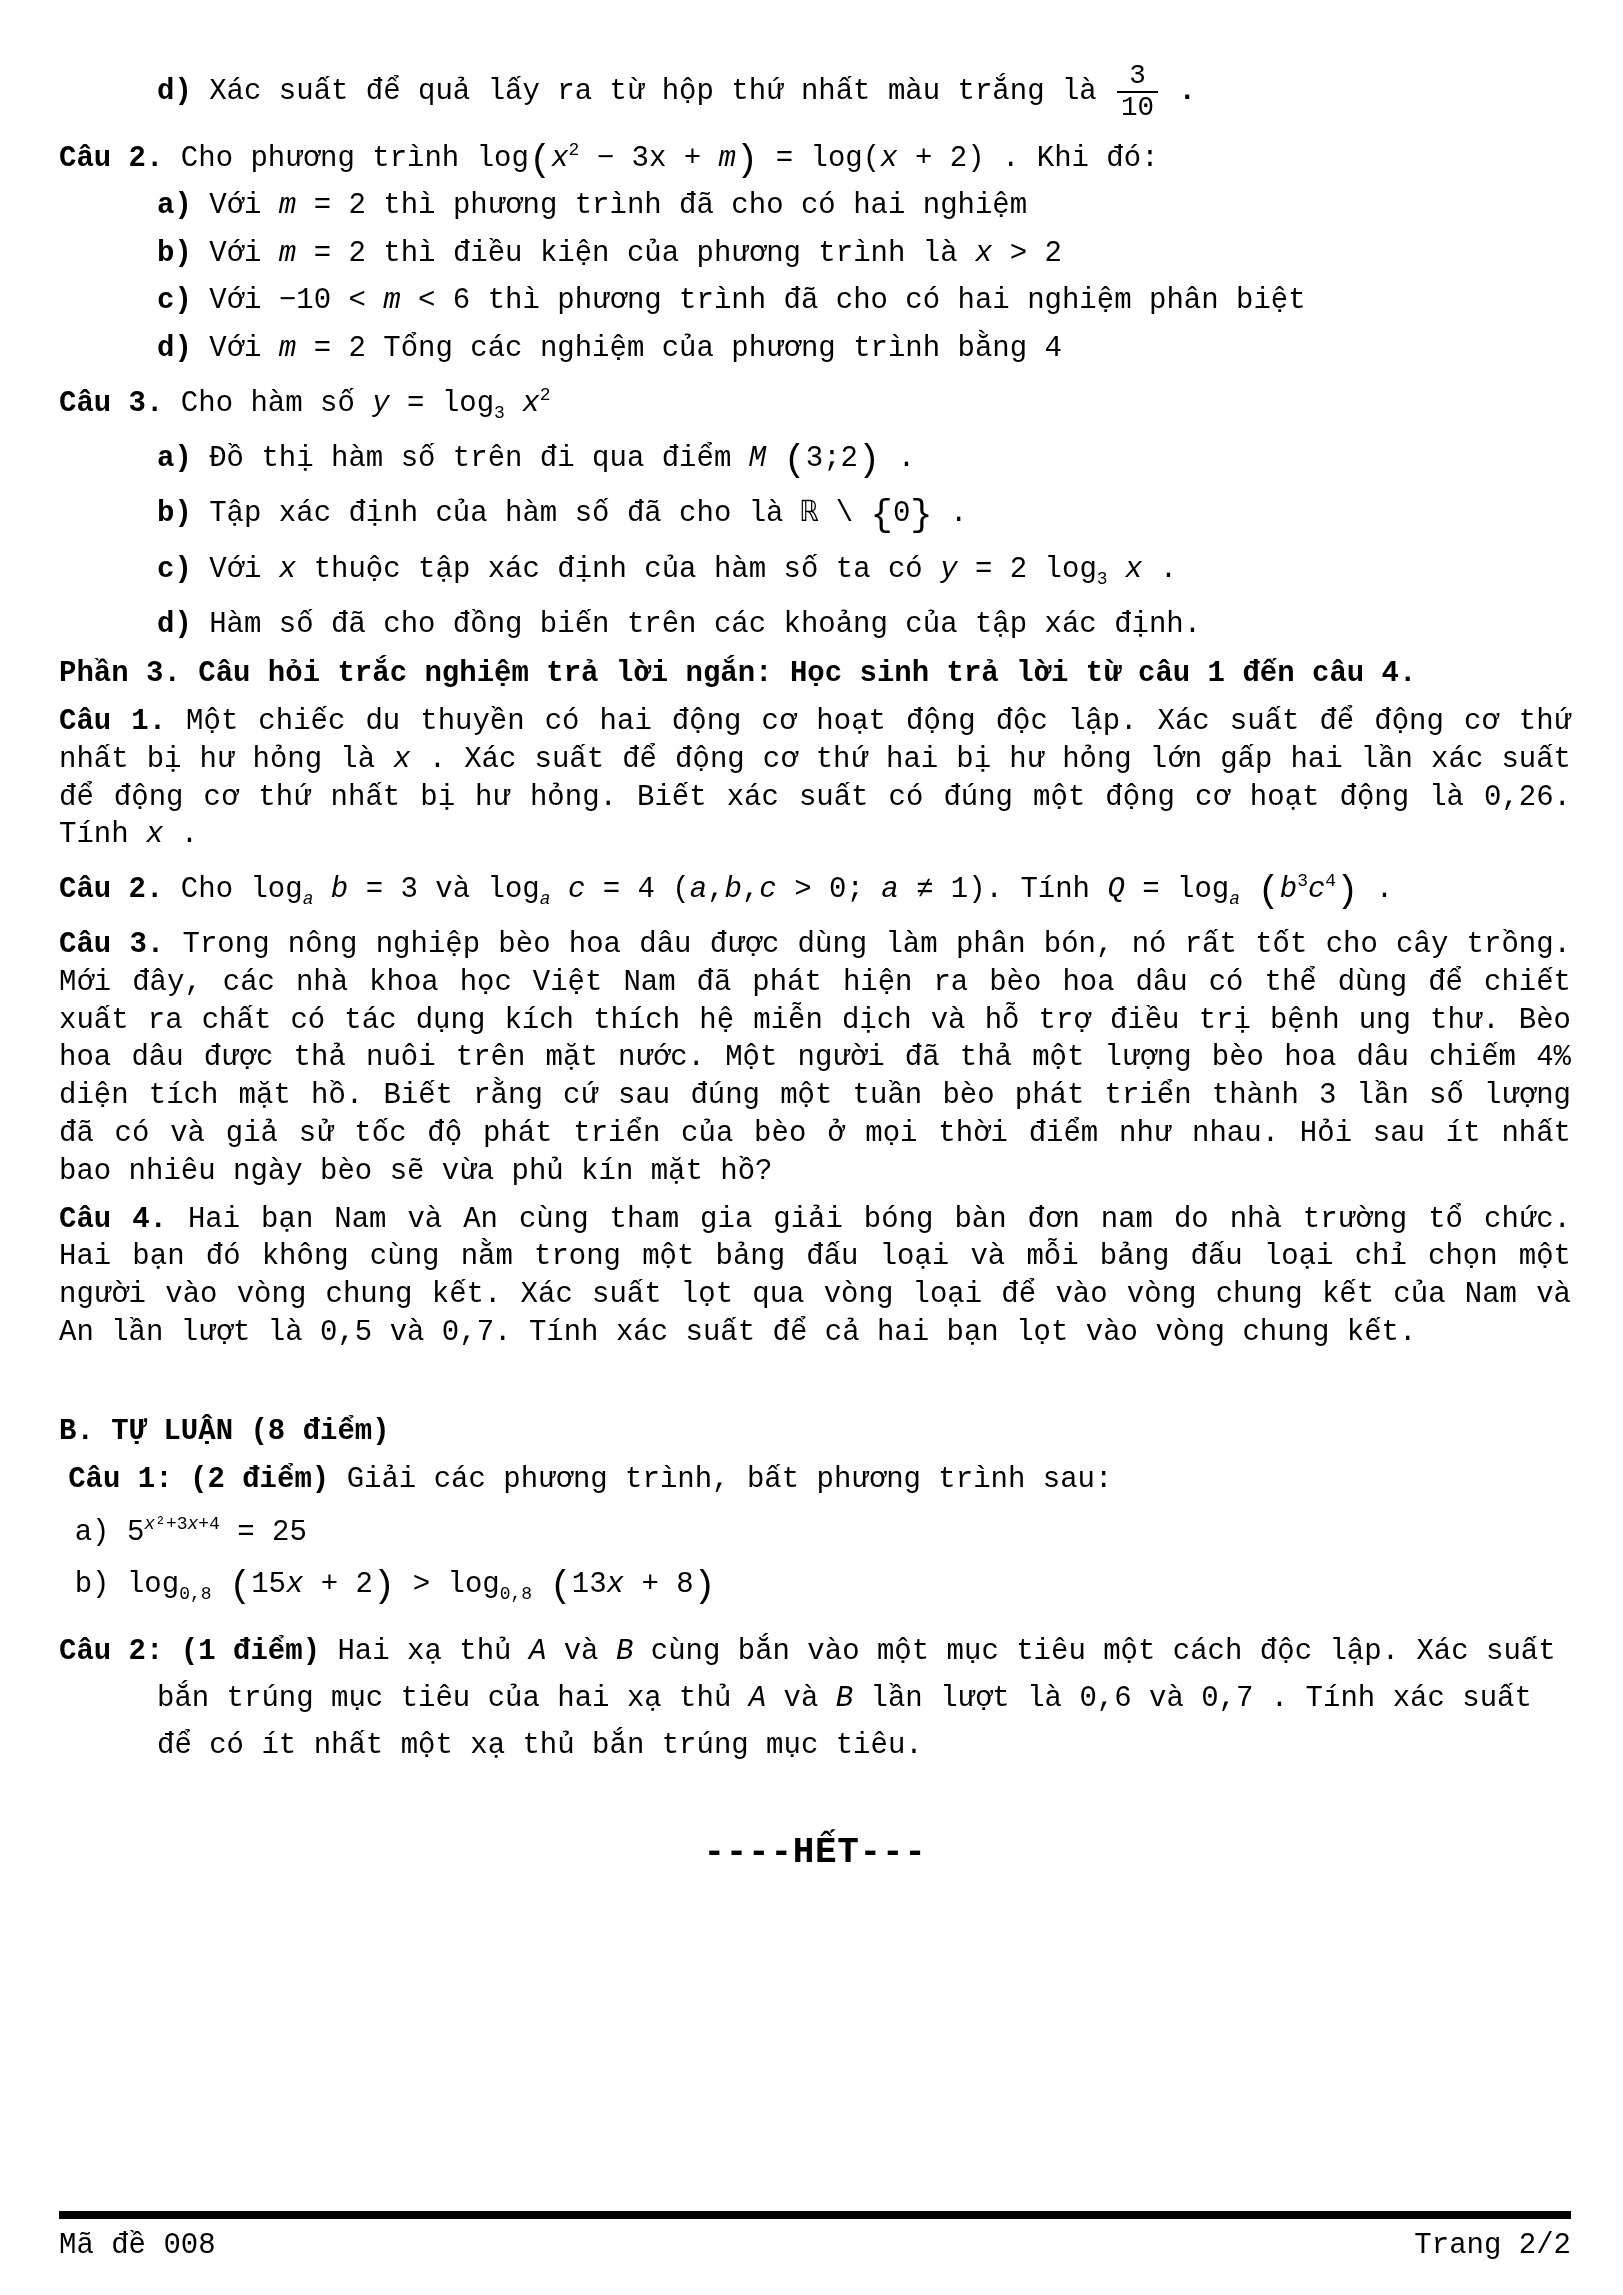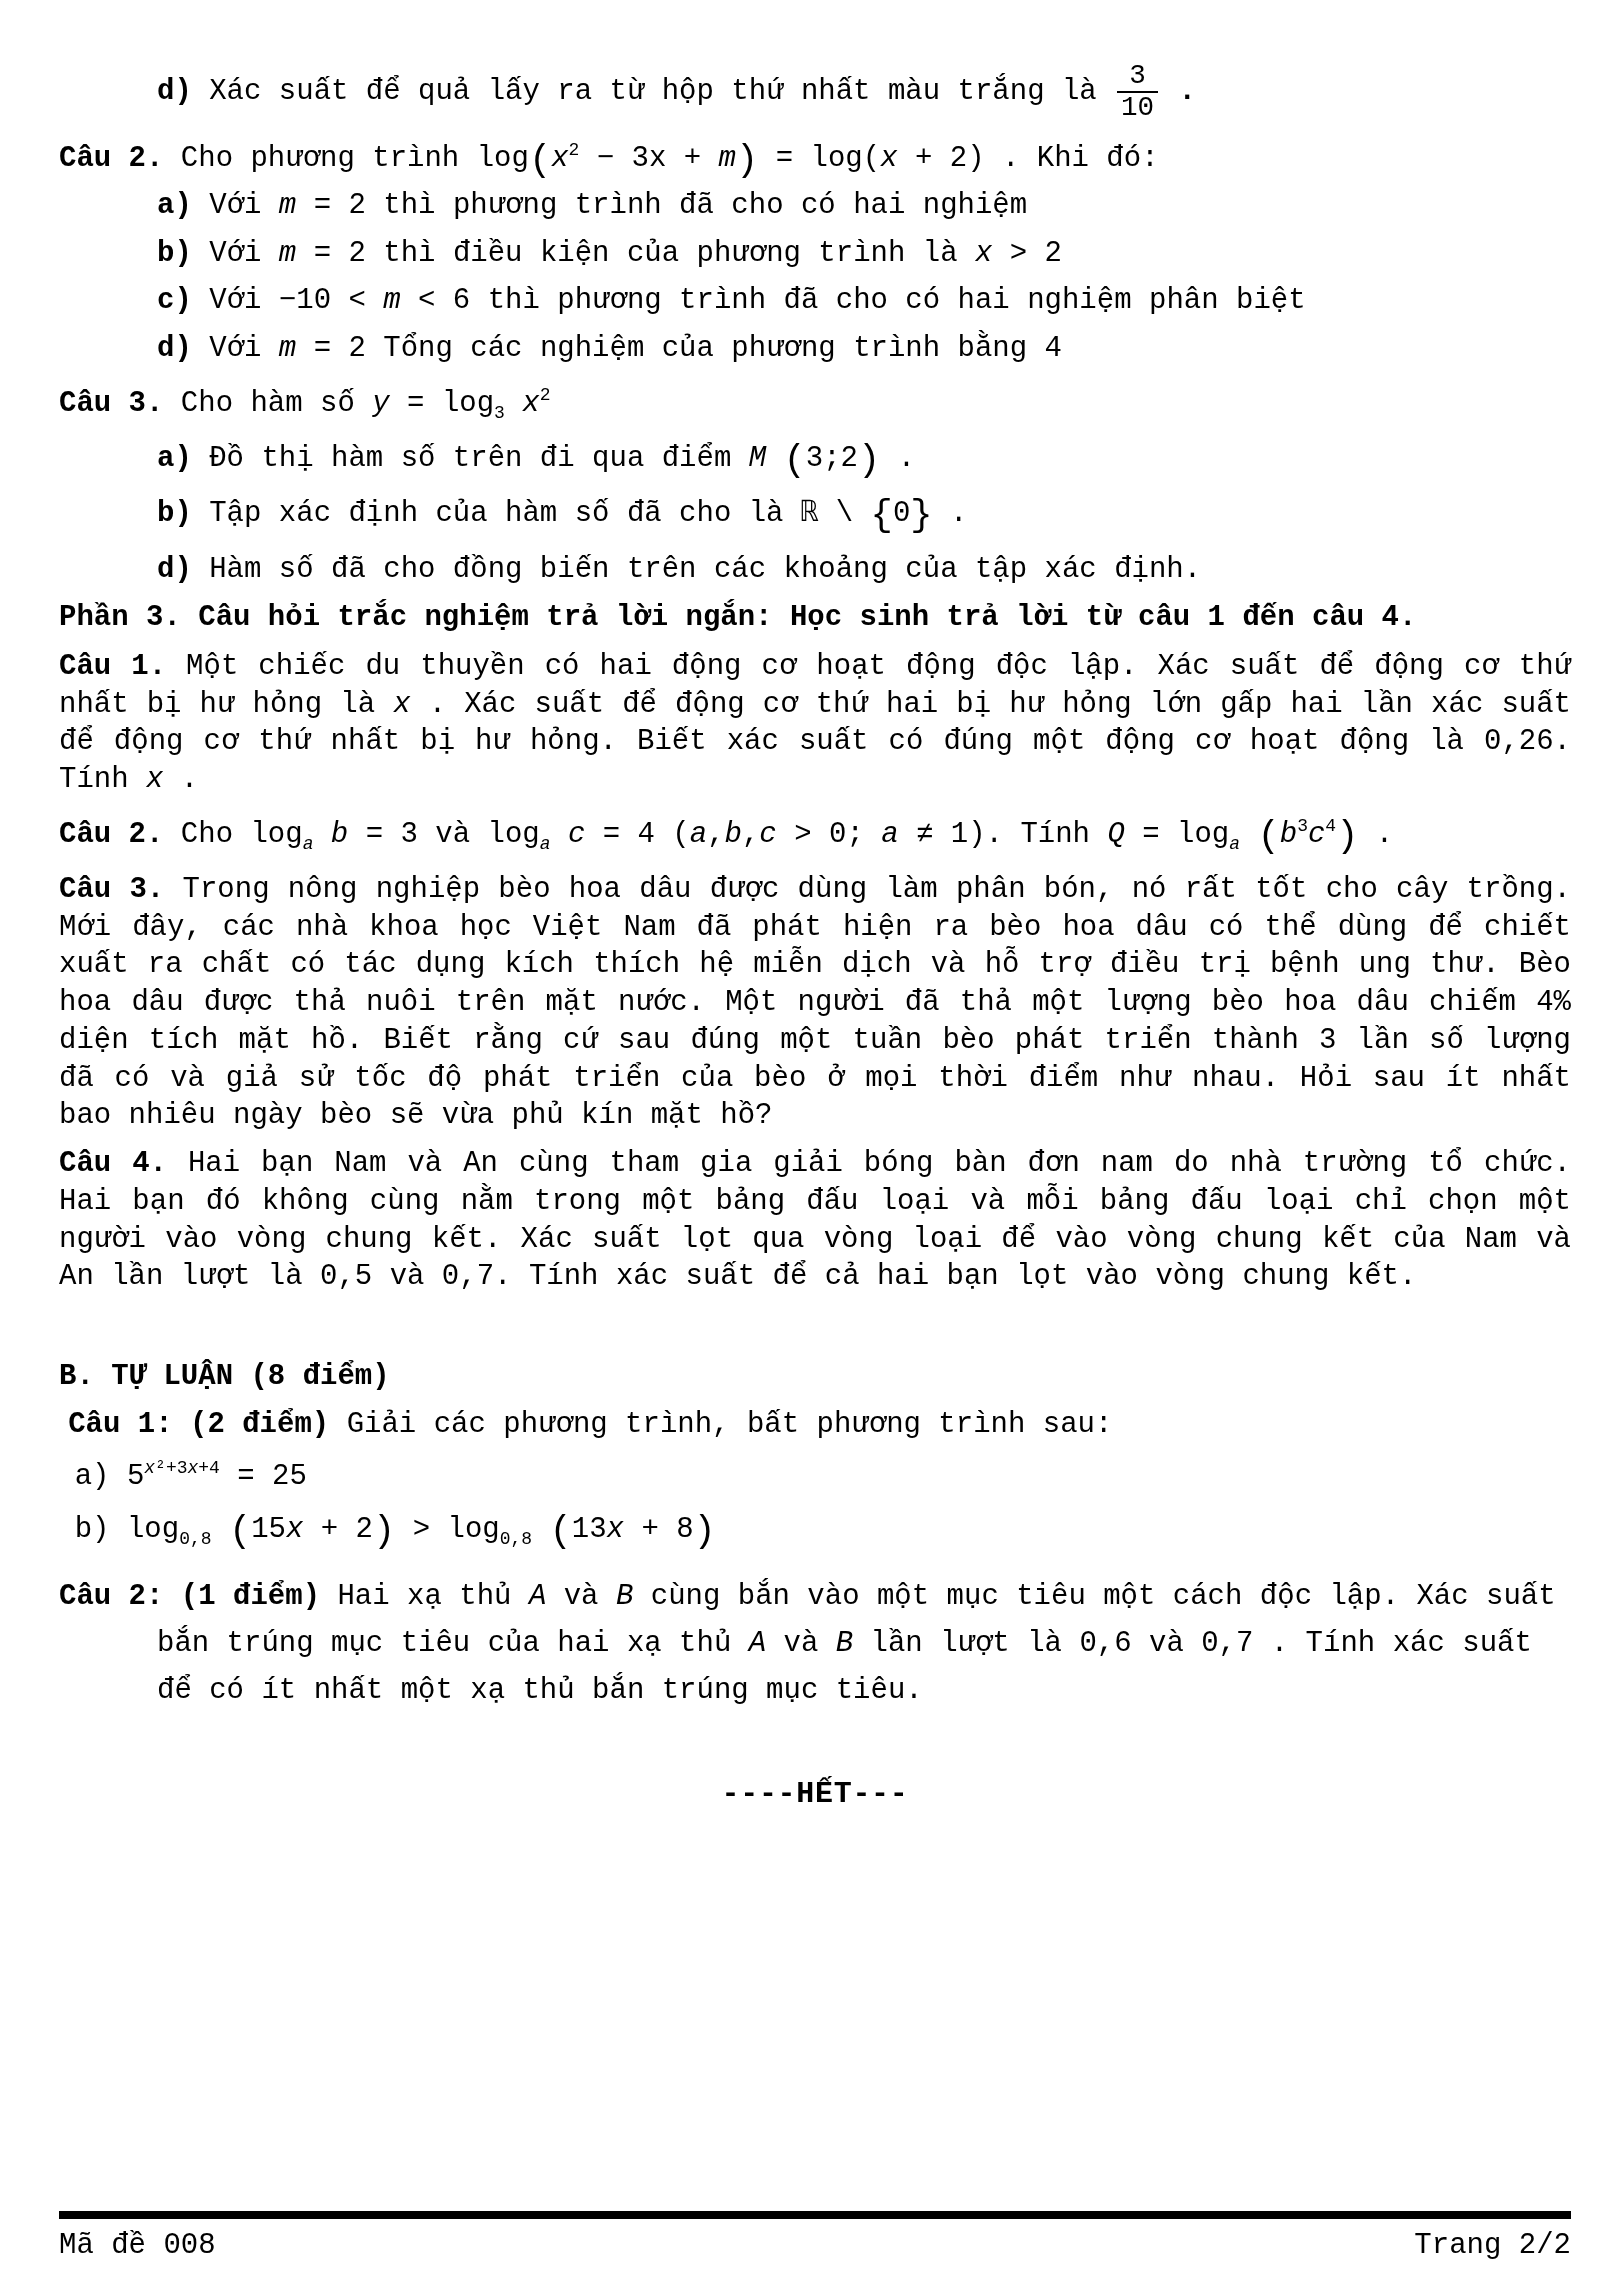--- a/index.html
+++ b/index.html
@@ -21,41 +21,42 @@
   .list-item{margin-left:15.7px;margin-top:14.4px;}
   .hang{padding-left:98px;text-indent:-98px;text-align:left;line-height:1.62;}
   .b{font-weight:bold;}
   .i{font-style:italic;}
   .sup{font-size:0.62em;vertical-align:super;line-height:0;}
   .sub{font-size:0.62em;vertical-align:sub;line-height:0;}
   .bp{font-size:1.28em;line-height:0;vertical-align:-0.10em;}
   .frac{display:inline-block;text-align:center;vertical-align:middle;line-height:1.08;font-size:0.95em;padding:0 0.10em;}
   .frac .num{display:block;border-bottom:2px solid #000;padding:0 0.15em;}
   .frac .den{display:block;padding:0 0.15em;}
-  .end-line{text-align:center;font-weight:bold;margin-top:62px;letter-spacing:0.7px;font-size:30px;}
+  .end-line{text-align:center;font-weight:bold;margin-top:62px;letter-spacing:0.7px;font-size:36px;}
   .footer{
     position:absolute;left:59px;right:52px;bottom:33px;
     border-top:8.5px solid #000;padding-top:10.5px;
     display:flex;justify-content:space-between;align-items:baseline;
   }
 </style>
 </head>
 <body>
 
 <div class="page">
   <div>
       <div class="line item"><span class="b">d) </span><span class="">Xác suất để quả lấy ra từ hộp thứ nhất màu trắng là </span><span class="frac"><span class="num">3</span><span class="den">10</span></span><span class="b"> .</span></div>
       <div class="line question"><span class="b">Câu 2. </span><span class="">Cho phương trình  log</span><span class="bp">(</span><span class="i">x</span><span class="sup">2</span><span class=""> − 3x + </span><span class="i">m</span><span class="bp">)</span><span class=""> = log(</span><span class="i">x</span><span class=""> + 2) . Khi đó:</span></div>
       <div class="line item"><span class="b">a) </span><span class="">Với </span><span class="i">m</span><span class=""> = 2  thì phương trình đã cho có hai nghiệm</span></div>
       <div class="line item"><span class="b">b) </span><span class="">Với </span><span class="i">m</span><span class=""> = 2  thì điều kiện  của phương trình là </span><span class="i">x</span><span class=""> &gt; 2</span></div>
       <div class="line item"><span class="b">c) </span><span class="">Với  −10 &lt; </span><span class="i">m</span><span class=""> &lt; 6  thì phương trình đã cho có hai nghiệm phân biệt</span></div>
       <div class="line item"><span class="b">d) </span><span class="">Với </span><span class="i">m</span><span class=""> = 2  Tổng các nghiệm của phương trình bằng 4</span></div>
       <div class="line question"><span class="b">Câu 3. </span><span class="">Cho hàm số </span><span class="i">y</span><span class=""> = log</span><span class="sub">3</span><span class=""> </span><span class="i">x</span><span class="sup">2</span></div>
       <div class="line item mt-md"><span class="b">a) </span><span class="">Đồ thị hàm số trên đi qua điểm </span><span class="i">M</span><span class=""> </span><span class="bp">(</span><span class="">3;2</span><span class="bp">)</span><span class=""> .</span></div>
       <div class="line item mt-md"><span class="b">b) </span><span class="">Tập xác định của hàm số đã cho là  ℝ \ </span><span class="bp">{</span><span class="">0</span><span class="bp">}</span><span class=""> .</span></div>
+      <div class="line item mt-md"><span class="b">c) </span><span class="">Với </span><span class="i">x</span><span class=""> thuộc tập xác định của hàm số ta có </span><span class="i">y</span><span class=""> = 2 log</span><span class="sub">3</span><span class=""> </span><span class="i">x</span><span class=""> .</span></div>
       <div class="line item mt-md"><span class="b">d) </span><span class="">Hàm số đã cho đồng biến trên các khoảng của tập xác định.</span></div>
       <div class="line heading"><span class="b">Phần 3. Câu hỏi trắc nghiệm trả lời ngắn: Học sinh trả lời từ câu 1 đến câu 4.</span></div>
       <div class="para"><span class="b">Câu 1. </span><span class="">Một chiếc du thuyền có hai động cơ hoạt động độc lập. Xác suất để động cơ thứ nhất bị hư hỏng là </span><span class="i">x</span><span class=""> . Xác suất để động cơ thứ hai bị hư hỏng lớn gấp hai lần xác suất để động cơ thứ nhất bị hư hỏng. Biết xác suất có đúng một động cơ hoạt động là 0,26. Tính </span><span class="i">x</span><span class=""> .</span></div>
       <div class="line question"><span class="b">Câu 2. </span><span class="">Cho  log</span><span class="i sub">a</span><span class=""> </span><span class="i">b</span><span class=""> = 3  và  log</span><span class="i sub">a</span><span class=""> </span><span class="i">c</span><span class=""> = 4  (</span><span class="i">a</span><span class="">,</span><span class="i">b</span><span class="">,</span><span class="i">c</span><span class=""> &gt; 0; </span><span class="i">a</span><span class=""> ≠ 1). Tính  </span><span class="i">Q</span><span class=""> = log</span><span class="i sub">a</span><span class=""> </span><span class="bp">(</span><span class="i">b</span><span class="sup">3</span><span class="i">c</span><span class="sup">4</span><span class="bp">)</span><span class=""> .</span></div>
       <div class="para mt-md"><span class="b">Câu 3. </span><span class="">Trong nông nghiệp bèo hoa dâu được dùng làm phân bón, nó rất tốt cho cây trồng. Mới đây, các nhà khoa học Việt Nam đã phát hiện ra bèo hoa dâu có thể dùng để chiết xuất ra chất có tác dụng kích thích hệ miễn dịch và hỗ trợ điều trị bệnh ung thư. Bèo hoa dâu được thả nuôi trên mặt nước. Một người đã thả một lượng bèo hoa dâu chiếm  4%  diện tích mặt hồ. Biết rằng cứ sau đúng một tuần bèo phát triển thành 3 lần số lượng đã có và giả sử tốc độ phát triển của bèo ở mọi thời điểm như nhau. Hỏi sau ít nhất bao nhiêu ngày bèo sẽ vừa phủ kín mặt hồ?</span></div>
       <div class="para"><span class="b">Câu 4. </span><span class="">Hai bạn Nam và An cùng tham gia giải bóng bàn đơn nam do nhà trường tổ chức. Hai bạn đó không cùng nằm trong một bảng đấu loại và mỗi bảng đấu loại chỉ chọn một người vào vòng chung kết. Xác suất lọt qua vòng loại để vào vòng chung kết của Nam và An lần lượt là 0,5 và 0,7. Tính xác suất để cả hai bạn lọt vào vòng chung kết.</span></div>
       <div class="line heading mt-xl"><span class="b">B. TỰ LUẬN (8 điểm)</span></div>
       <div class="line sm-ind"><span class="b">Câu 1: (2 điểm) </span><span class="">Giải các phương trình, bất phương trình sau:</span></div>
       <div class="line list-item"><span class="">a)  </span><span class="">5</span><span class="i sup">x</span><span class="sup">²+3</span><span class="i sup">x</span><span class="sup">+4</span><span class=""> = 25</span></div>
       <div class="line list-item"><span class="">b)  </span><span class="">log</span><span class="sub">0,8</span><span class=""> </span><span class="bp">(</span><span class="">15</span><span class="i">x</span><span class=""> + 2</span><span class="bp">)</span><span class=""> &gt; log</span><span class="sub">0,8</span><span class=""> </span><span class="bp">(</span><span class="">13</span><span class="i">x</span><span class=""> + 8</span><span class="bp">)</span></div>

